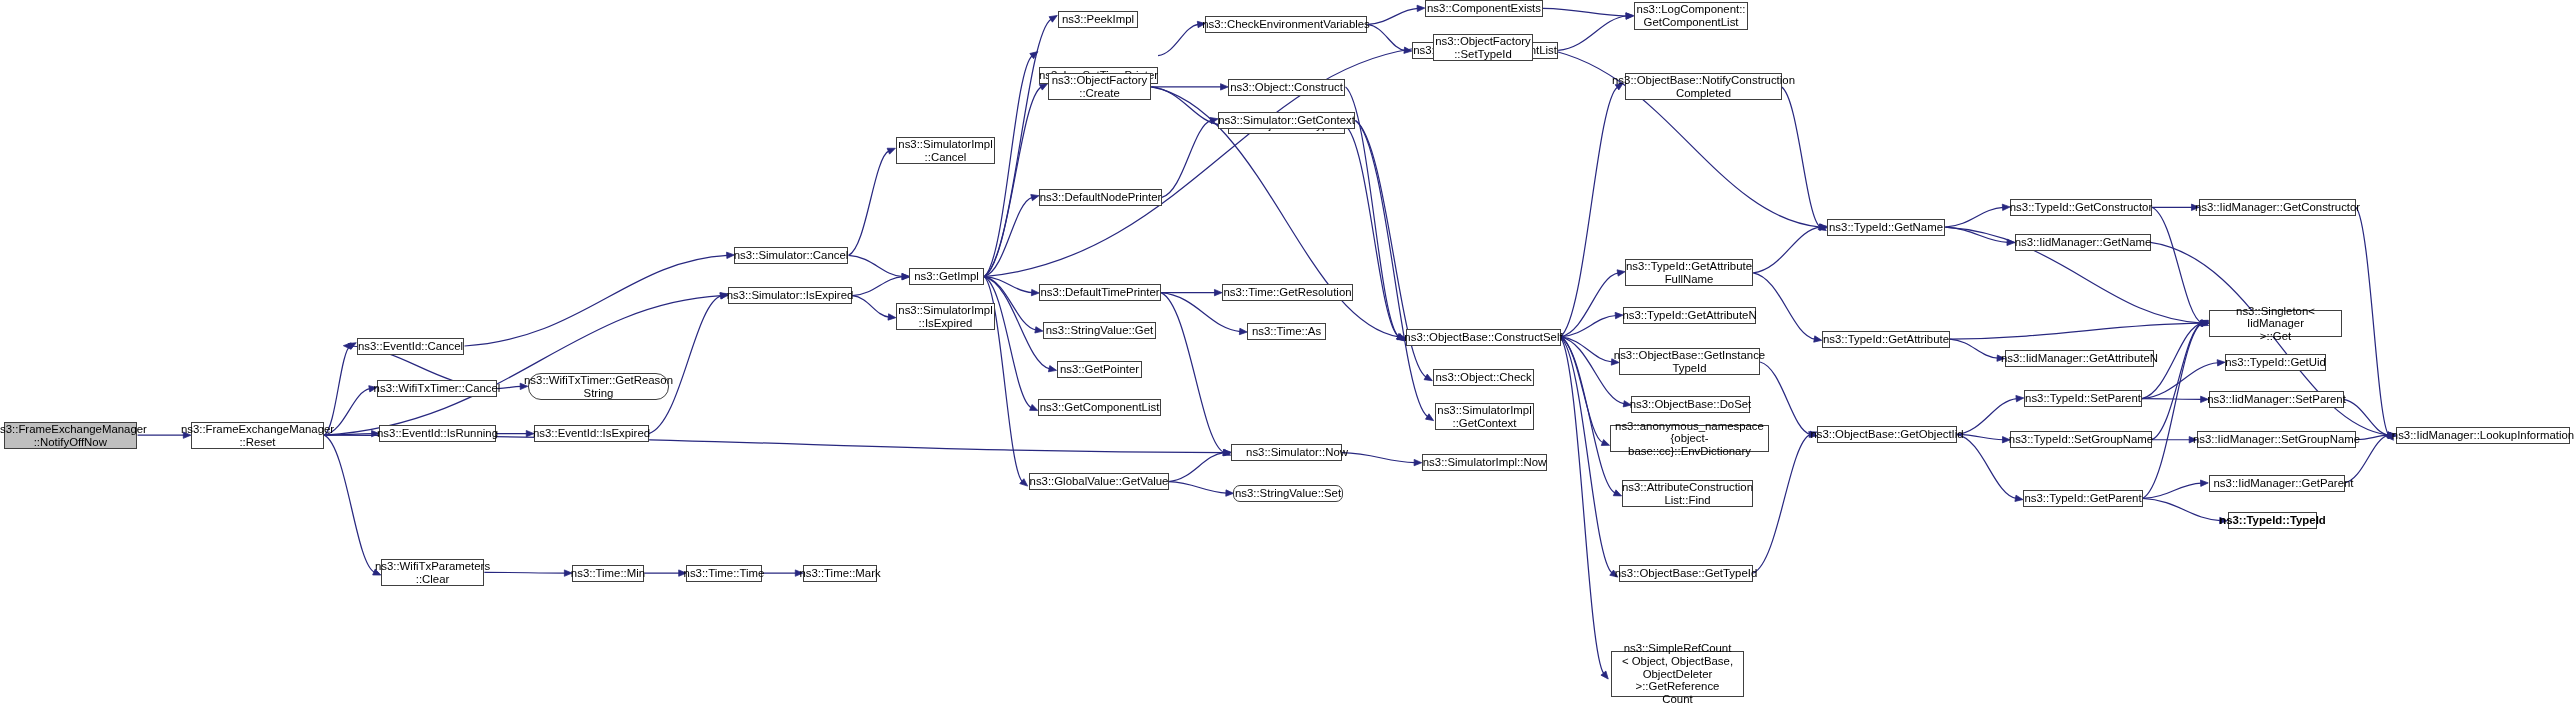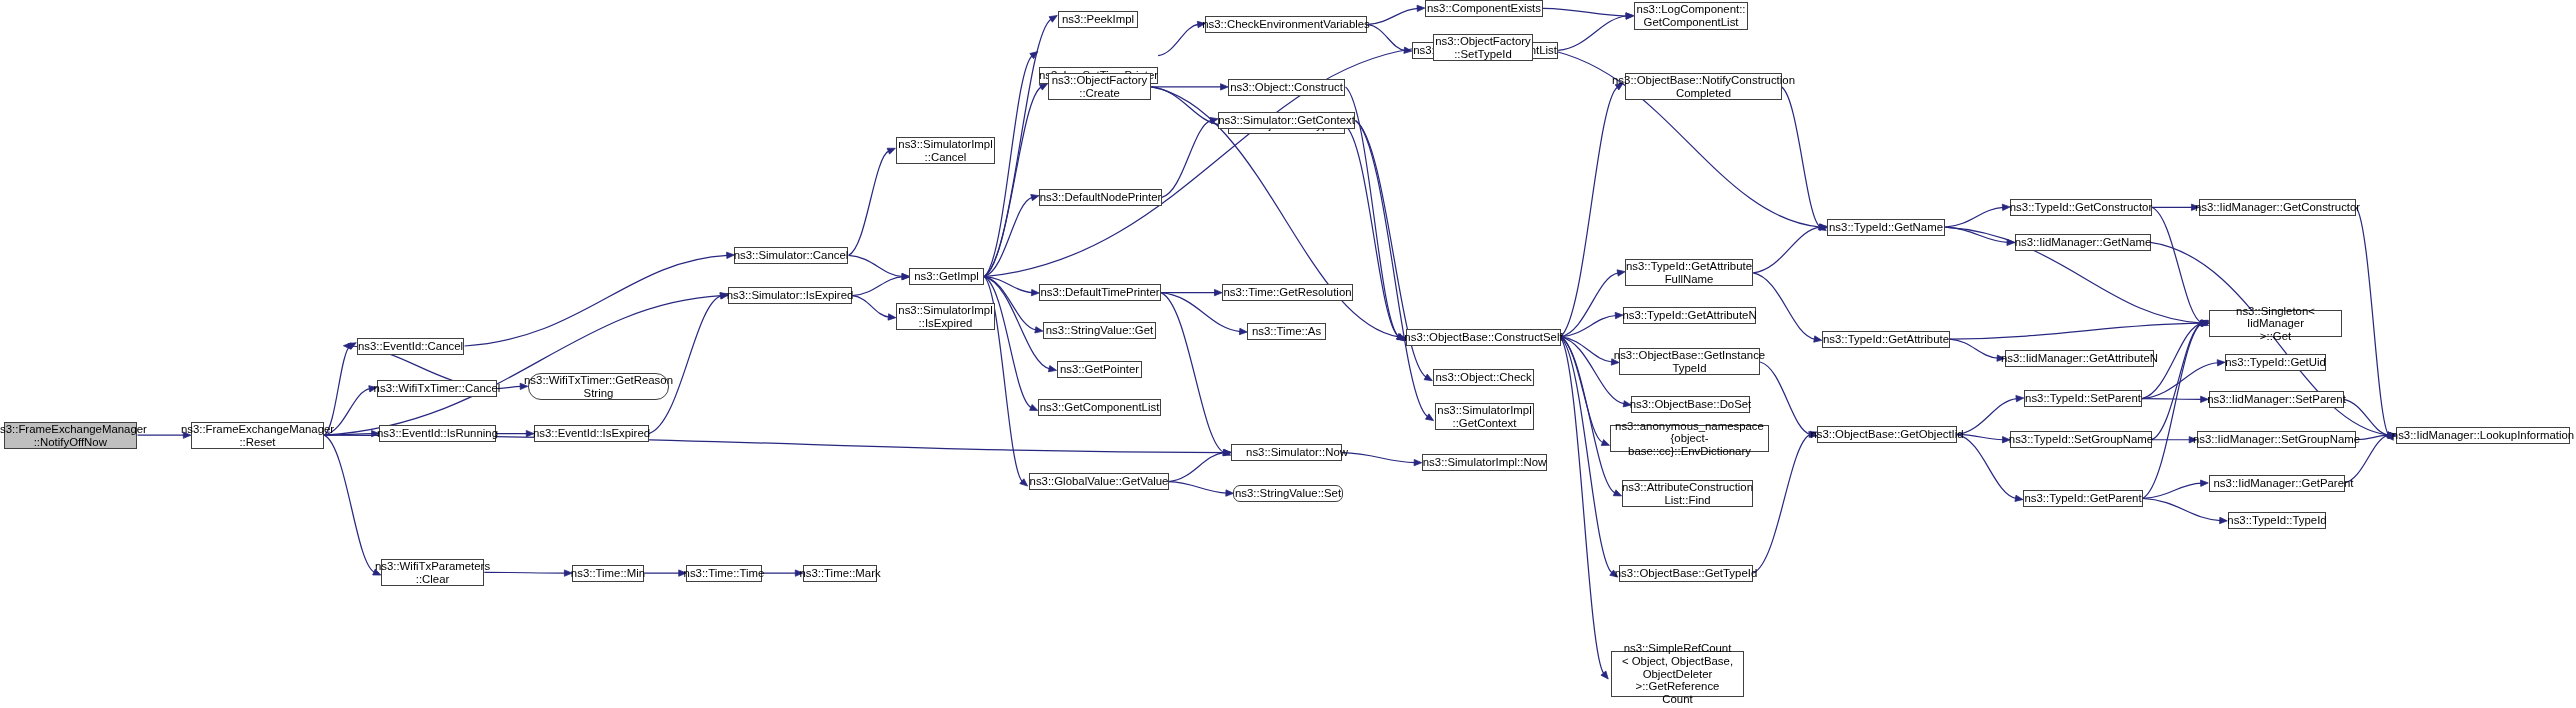--- a/index.html
+++ b/index.html
@@ -272,17 +272,17 @@
       <div class="node" style="left: 2024px; top: 390px; width: 118px; height: 17px;">ns3::TypeId::SetParent</div>
       <div class="node" style="left: 2010px; top: 431px; width: 142px; height: 17px;">ns3::TypeId::SetGroupName</div>
       <div class="node" style="left: 2023px; top: 490px; width: 120px; height: 17px;">ns3::TypeId::GetParent</div>
       <div class="node" style="left: 2199px; top: 199px; width: 157px; height: 17px;">ns3::IidManager::GetConstructor</div>
       <div class="node" style="left: 2209px; top: 310px; width: 133px; height: 27.4px;">ns3::Singleton&lt; IidManager
 &gt;::Get</div>
       <div class="node" style="left: 2225px; top: 354px; width: 101px; height: 17px;">ns3::TypeId::GetUid</div>
       <div class="node" style="left: 2209px; top: 391px; width: 135px; height: 17px;">ns3::IidManager::SetParent</div>
       <div class="node" style="left: 2197px; top: 431px; width: 159px; height: 17px;">ns3::IidManager::SetGroupName</div>
       <div class="node" style="left: 2209px; top: 475px; width: 136px; height: 17px; padding-left: 16px;">ns3::IidManager::GetParent</div>
-      <div class="node" style="left: 2228px; top: 512px; width: 98px; height: 17px;">ns3::TypeId::TypeId</div>
+      <div class="node" style="left: 2228px; top: 512px; width: 89px; height: 17px; font-weight: bold;">ns3::TypeId::TypeId</div>
       <div class="node" style="left: 2396px; top: 427px; width: 174px; height: 17px;">ns3::IidManager::LookupInformation</div>
     </div>
 </div>
 
 
 </body></html>

